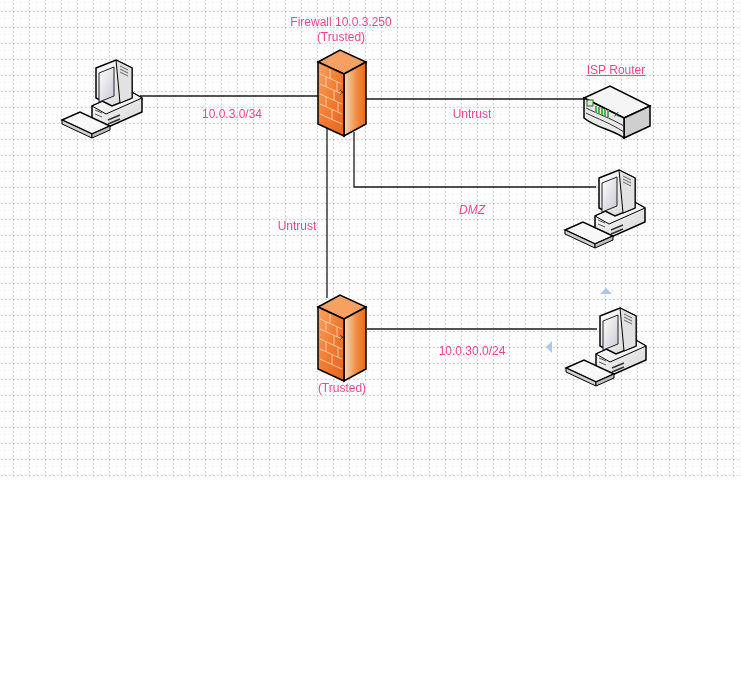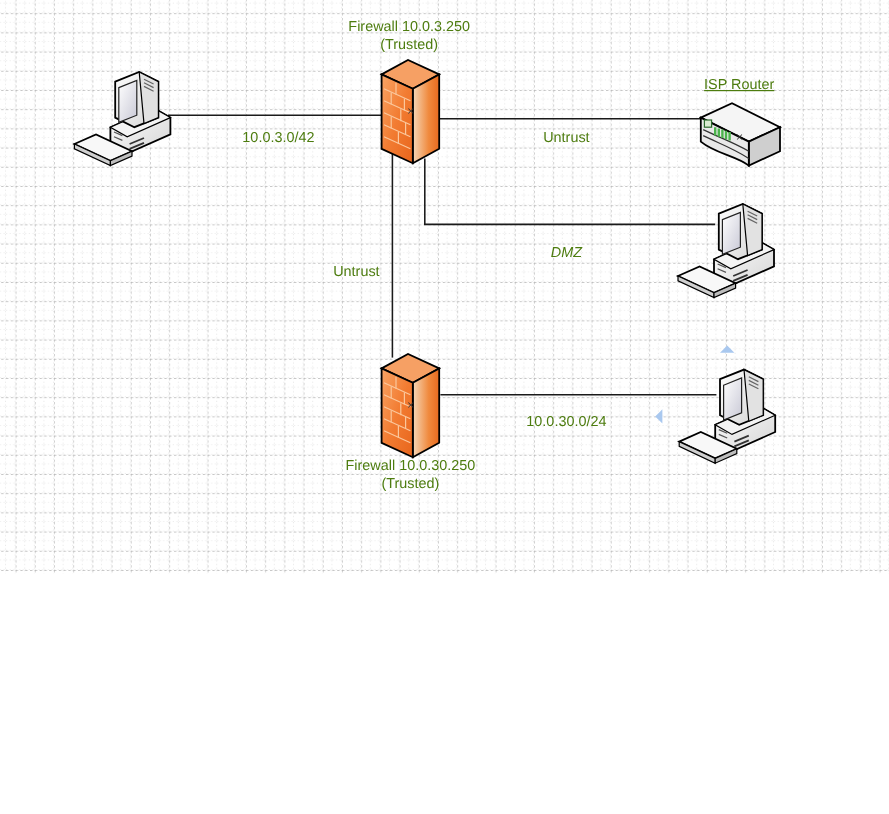--- a/index.html
+++ b/index.html
@@ -1,18 +1,18 @@
 <!DOCTYPE html>
 <html><head>
   <meta charset="utf-8">
   <style>
     html, body { margin:0; padding:0; background:#ffffff; }
     body { width:741px; height:678px; position:relative; overflow:hidden; font-family:"Liberation Sans", sans-serif; }
     #canvas { position:absolute; left:0; top:0; width:741px; height:678px; }
-    .lbl { position:absolute; font-size:12px; color:#4d7c0f; text-align:center; white-space:nowrap; line-height:15px; }
+    .lbl { position:absolute; font-size:12px; color:#ec4899; text-align:center; white-space:nowrap; line-height:15px; }
   </style>
 </head>
 <body>
 
 <svg id="canvas" width="741" height="678" viewBox="0 0 741 678" xmlns="http://www.w3.org/2000/svg">
   <defs>
     <pattern id="minor" width="8" height="8" patternUnits="userSpaceOnUse" x="5" y="3">
       <path d="M8 0 V8 M0 8 H8" stroke="#dcdcdc" stroke-width="1" stroke-dasharray="1,2" fill="none"></path>
     </pattern>
     <pattern id="major" width="16" height="16" patternUnits="userSpaceOnUse" x="13" y="11">
@@ -110,22 +110,21 @@
 
   <polygon points="600,294 606,288 612,294" fill="#a9c8ef"></polygon>
   <polygon points="552,341 546,347 552,353" fill="#a9c8ef"></polygon>
 </svg>
 
 <div class="lbl" style="left:266px; top:15px; width:150px;">
   <div>Firewall 10.0.3.250</div>
   <div>(Trusted)</div>
 </div>
 <div class="lbl" style="left:267px; top:381px; width:150px;">
-  <div>Firewall 10.0.30.250</div>
   <div>(Trusted)</div>
 </div>
 <div class="lbl" style="left:574px; top:63px; width:84px;text-decoration:underline;">ISP Router</div>
 
-<div class="lbl" style="left:180px; top:107px; width:104px;">10.0.3.0/42</div>
+<div class="lbl" style="left:180px; top:107px; width:104px;">10.0.3.0/34</div>
 <div class="lbl" style="left:432px; top:107px; width:80px;">Untrust</div>
 <div class="lbl" style="left:442px; top:203px; width:60px;font-style:italic;">DMZ</div>
 <div class="lbl" style="left:259px; top:219px; width:76px;">Untrust</div>
 <div class="lbl" style="left:420px; top:344px; width:104px;">10.0.30.0/24</div>
 
 </body></html>

